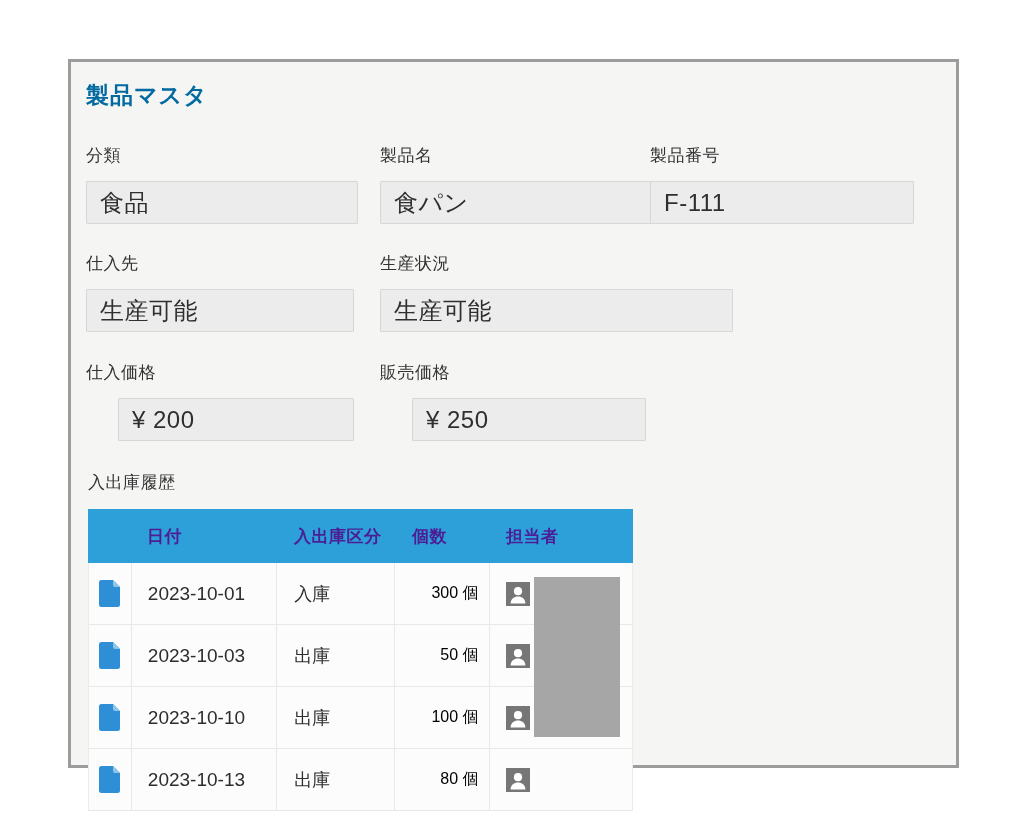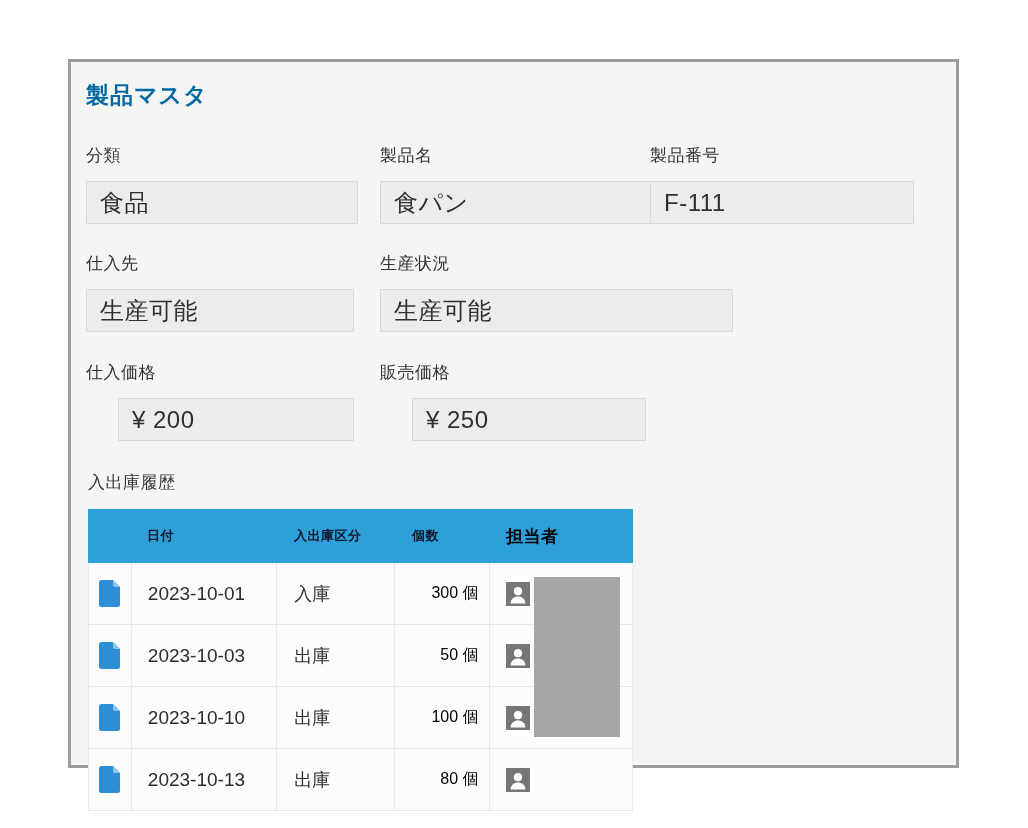--- a/index.html
+++ b/index.html
@@ -89,22 +89,22 @@
   }
   .tbody { border-left: 1px solid #ebebeb; border-right: 1px solid #ebebeb; }
   .cell { display: flex; align-items: center; border-right: 1px solid #e8e8e8; }
   .cell:last-child { border-right: none; }
   .c-icon   { width: 43px; justify-content: center; }
   .c-date   { width: 146px; padding-left: 16px; font-size: 19px; color: #2d2d2d; }
   .c-type   { width: 118px; padding-left: 17px; font-size: 18px; color: #2d2d2d; }
   .c-count  { width: 95px;  justify-content: flex-end; padding-right: 10px; font-size: 16px; color: #000000; }
   .c-person { width: 143px; padding-left: 16px; }
   .thead .hcell { border: none; background: transparent; }
-  .thead .c-date, .thead .c-type, .thead .c-count { color: #0f172a; font-size: 13px; }
-  .thead .c-person { color: #000000; font-size: 17px; }
+  .thead .c-date, .thead .c-type, .thead .c-count { color: #4c1d95; font-size: 17px; }
+  .thead .c-person { color: #4c1d95; font-size: 17px; }
 
   .file-icon-wrap { width: 21px; height: 27px; display: block; cursor: pointer; }
   .avatar-wrap { width: 24px; height: 24px; display: block; cursor: pointer; }
 
   .redaction {
     position: absolute;
     left: 446px; top: 68px;
     width: 86px; height: 160px;
     background: #a6a6a6;
   }

